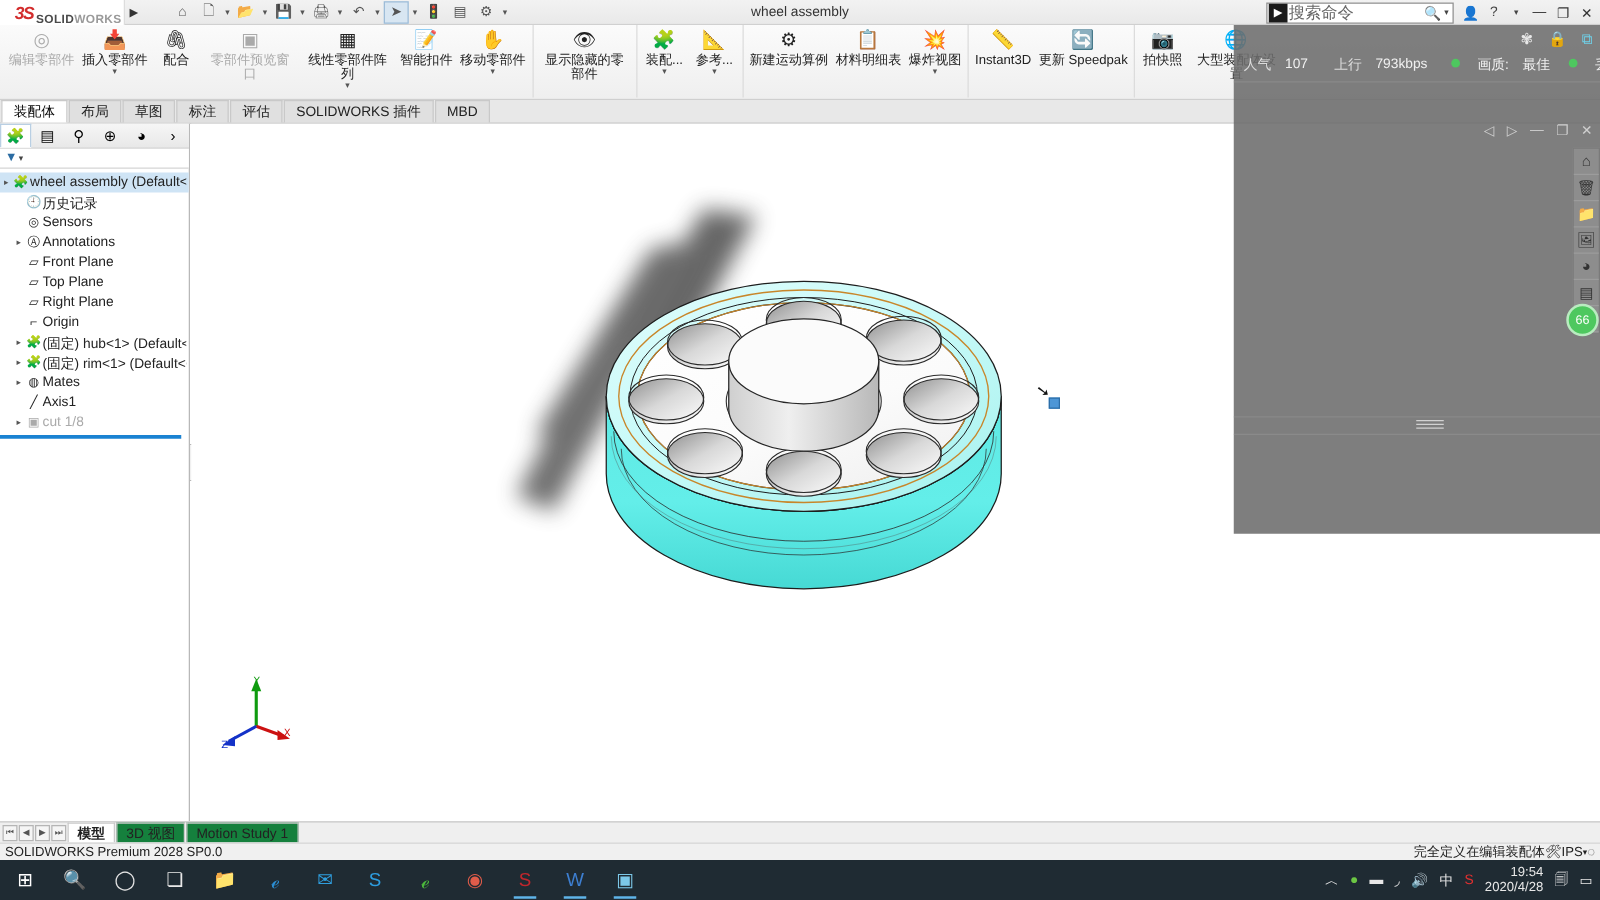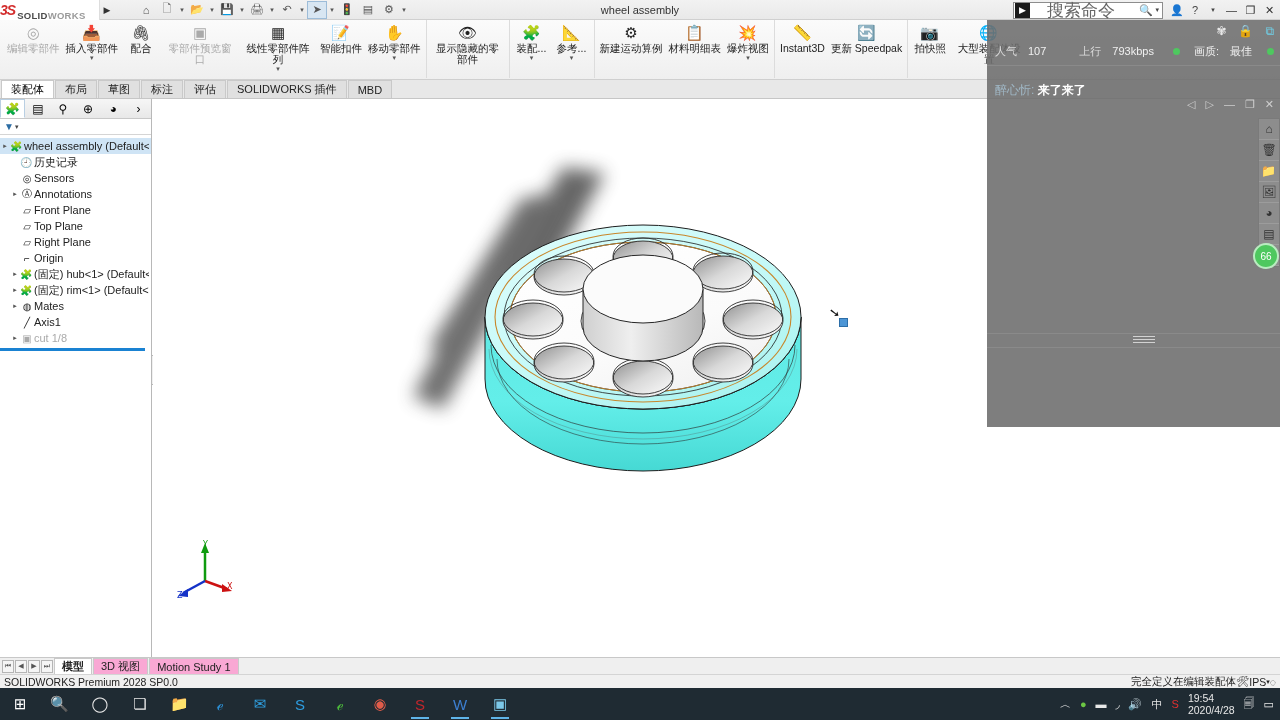--- a/index.html
+++ b/index.html
@@ -14,42 +14,43 @@
 
   
   #titlebar{
     position:absolute; left:0; top:0; width:1280px; height:20px;
     background:linear-gradient(#f2f2f2,#e9e9e9);
     border-bottom:1px solid #d0d0d0;
     display:flex; align-items:center;
   }
   #logo-box{
     width:100px; height:20px; background:#ffffff;
-    display:flex; align-items:center; padding-left:0;
+    display:flex; align-items:center; padding-left:10px;
     border-right:1px solid #ddd;
+    justify-content:center;
   }
   .sw-3ds{ color:#d32d2d; font-weight:bold; font-size:14px; font-style:italic; letter-spacing:-1px;}
   .sw-word{ color:#4a4a4a; font-weight:bold; font-size:9.5px; letter-spacing:.3px; margin-left:2px;margin-top:11px;}
   .sw-word i{ color:#9a9a9a; font-style:normal;}
   #logo-arrow{ width:14px; text-align:center; color:#333; font-size:9px;}
   #qat{ display:flex; align-items:center; gap:1px; margin-left:22px;}
   .qbtn{ width:20px;height:18px; display:flex;align-items:center;justify-content:center;
          font-size:11px;color:#555; cursor:default;}
   .qbtn.sel{ background:#d8e6f2; border:1px solid #9dbcd8;}
   .qcaret{ width:8px; font-size:7px; color:#555; display:flex;align-items:center;justify-content:center;}
   #doc-title{ position:absolute; left:0; width:1280px; text-align:center;
               font-size:11px; color:#333; pointer-events:none;}
   #tb-right{ position:absolute; right:2px; top:0; height:20px; display:flex; align-items:center; gap:2px;}
   #searchbox{
     width:150px;height:17px; border:1px solid #8d8d8d; background:#fff;
     display:flex;align-items:center; margin-right:4px;
   }
   #searchbox .sicon{ width:15px;height:15px;margin:1px; background:#1b1b1b;color:#fff;
      display:flex;align-items:center;justify-content:center;font-size:9px;}
-  #searchbox .stext{ flex:1; color:#666; font-size:17px; padding-left:16px;}
+  #searchbox .stext{ flex:1; color:#666; font-size:13px; padding-left:0;}
   #searchbox .smag{ color:#2d6fad; font-size:11px; padding-right:2px;}
   #searchbox .scar{ font-size:7px;color:#444;padding-right:3px;}
   .tbicon{ width:16px;height:18px;display:flex;align-items:center;justify-content:center;
            font-size:11px;color:#444;}
   .wbtn{ width:17px;height:18px;display:flex;align-items:center;justify-content:center;
          font-size:11px;color:#333;}
 
   
   #ribbon{
     position:absolute; left:0; top:20px; width:1280px; height:60px;
@@ -184,39 +185,39 @@
 
   
   #bottomtabs{
     position:absolute; left:0; top:657px; width:1280px; height:17px;
     background:#efefef; border-top:1px solid #c8c8c8;
     display:flex; align-items:center; padding-left:2px;
   }
   .navbtn{ width:12px;height:13px; border:1px solid #b5b5b5; background:#f5f5f5;
            display:flex;align-items:center;justify-content:center; font-size:7px;color:#555; margin-right:1px;}
   .btab{ height:16px; padding:0 7px; display:flex;align-items:center; font-size:11px;
-         border:1px solid #c9c9c9; border-bottom:none; background:#f9a8d4; color:#222; margin-right:1px;}
+         border:1px solid #c9c9c9; border-bottom:none; background:#15803d; color:#222; margin-right:1px;}
   .btab.active{ background:#fff; font-weight:bold;}
   #statusbar{
     position:absolute; left:0; top:674px; width:1280px; height:14px;
     background:#f0f0f0; border-top:1px solid #d4d4d4;
     display:flex; align-items:center; font-size:10.5px; color:#222; padding:0 4px;
   }
   #sb-right{ margin-left:auto; display:flex; align-items:center; }
 
   
   #taskbar{
     position:absolute; left:0; top:688px; width:1280px; height:32px;
     background:#1f2b33; display:flex; align-items:center;
   }
   .tkicon{ width:40px;height:32px;display:flex;align-items:center;justify-content:center;
            color:#e8e8e8; font-size:15px; position:relative;}
   .tkicon .run{ position:absolute; bottom:1px; left:11px; width:18px; height:2px; background:#5fb4e8;}
   #tray{ margin-left:auto; display:flex; align-items:center; color:#e8e8e8; font-size:11px; gap:9px; padding-right:6px;}
-  #clock{ line-height:12px; text-align:left; font-size:10.5px;}
+  #clock{ line-height:12px; text-align:right; font-size:10.5px;}
 </style>
 </head>
 <body>
 
 <div id="titlebar">
   <div id="logo-box">
     <span class="sw-3ds">3S</span>
     <span class="sw-word"><span>SOLID</span><i>WORKS</i></span>
   </div>
   <div id="logo-arrow">▶</div>
@@ -574,36 +575,32 @@
 <div id="overlay">
   <div id="ov-icons">
     <span>✾</span>
     <span class="c">🔒</span>
     <span class="c">⧉</span>
   </div>
 
   <div id="ov-stats">
     <span class="lbl">人气</span>
     <span>107</span>
-    <span class="lbl" style="margin-left:22px">上行</span>
+    <span class="lbl" style="margin-left:10px">上行</span>
     <span>793kbps</span>
     <span style="margin-left:8px"><i class="dot"></i></span>
     <span>画质:</span>
     <span>最佳</span>
     <span style="margin-left:4px"><i class="dot"></i></span>
     <span>丢帧</span>
 
   </div>
   <div id="ov-sep"></div>
 
   <div id="ov-chat">
-    <div>
-      <span class="chat-user">醉心忻:</span>
-      <span class="chat-msg">来了来了</span>
-    </div>
   </div>
 
   <div id="ov-winbtns">
     <span>◁</span>
     <span>▷</span>
     <span>—</span>
     <span>❐</span>
     <span>✕</span>
   </div>
 

